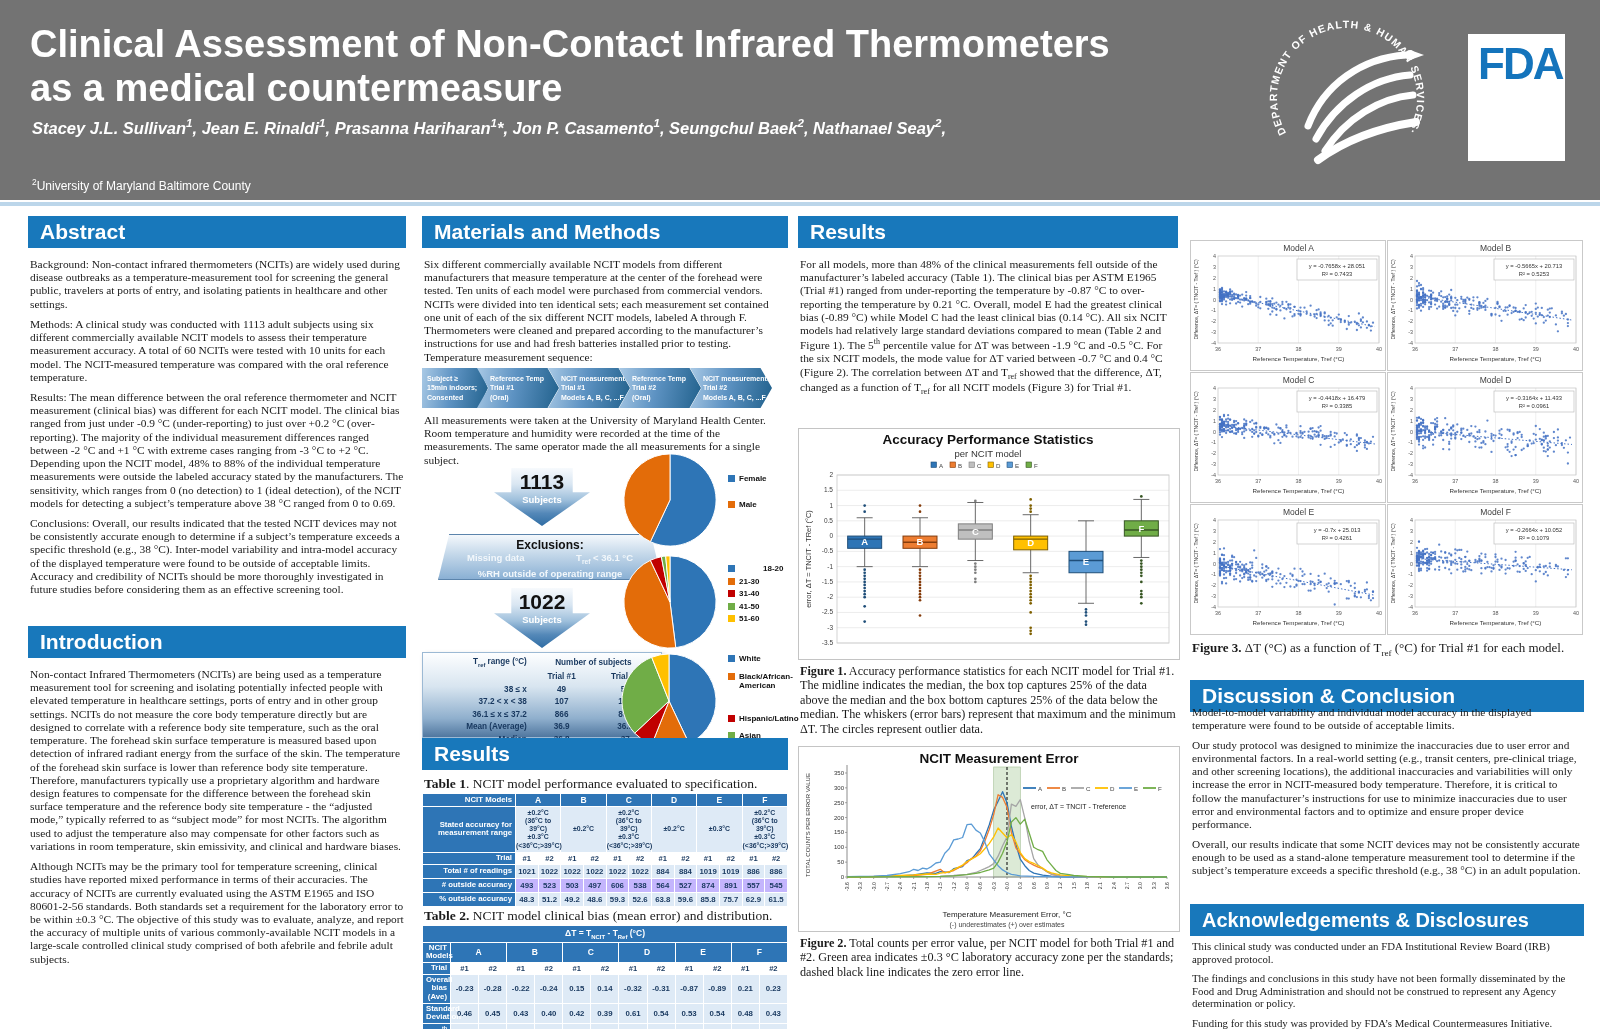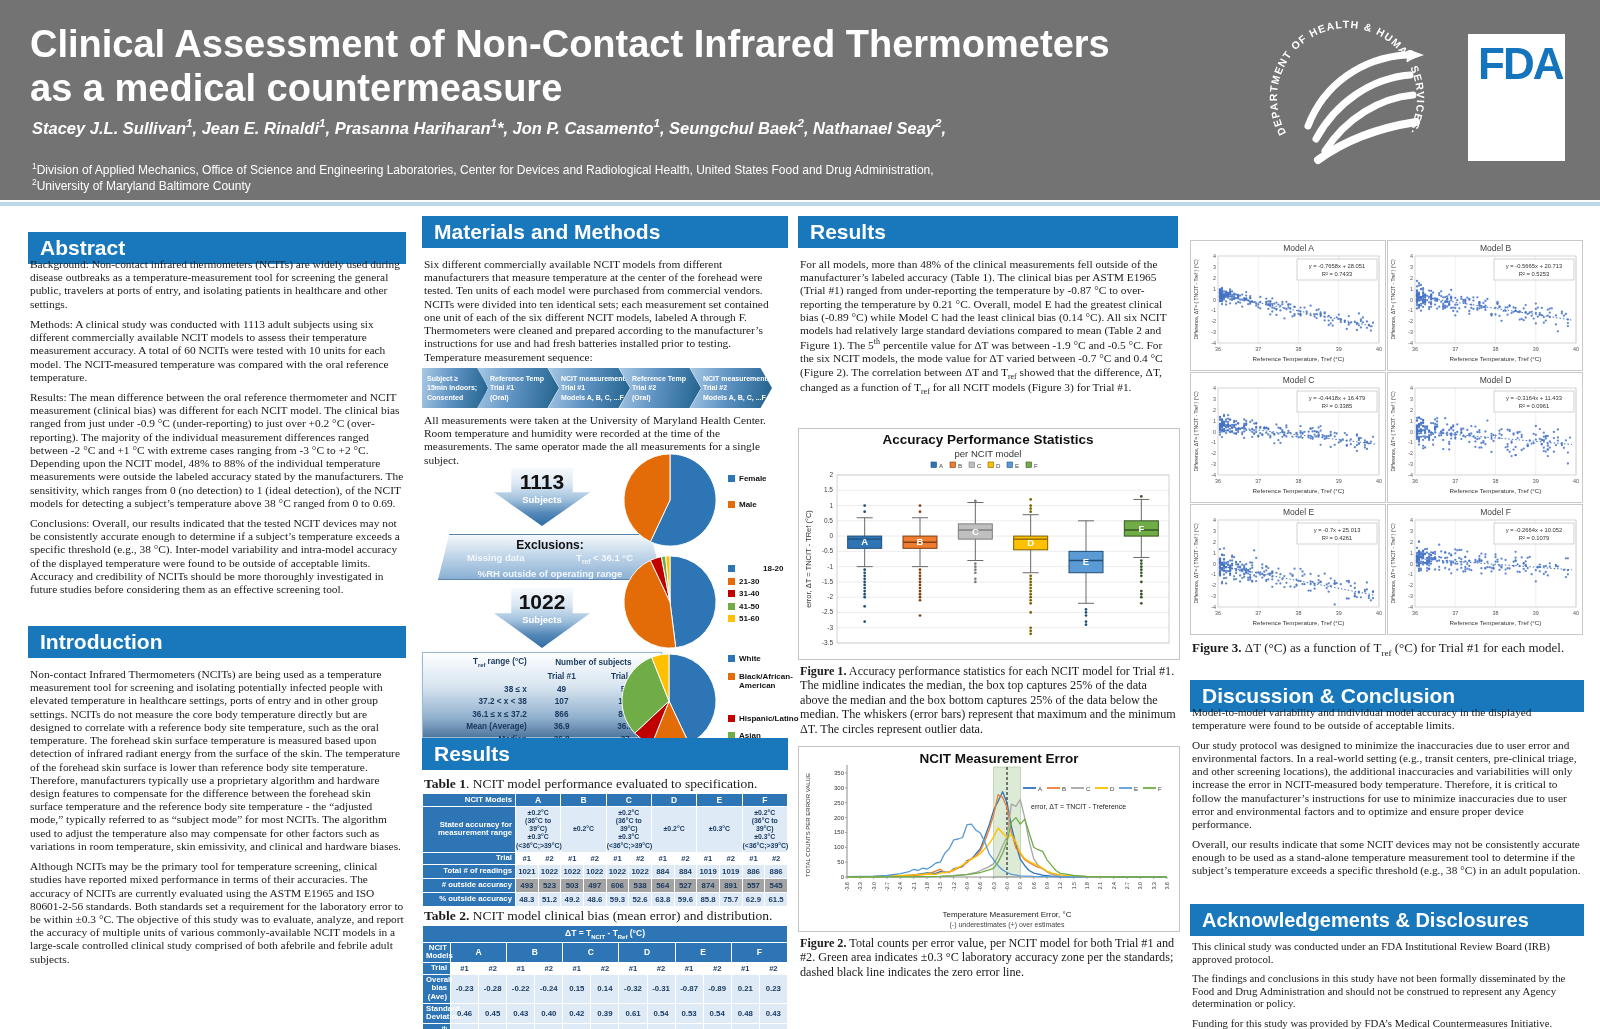--- a/index.html
+++ b/index.html
@@ -58,38 +58,37 @@
   .legend .it{display:flex;align-items:flex-start;}
   .legend .sw{width:7px;height:7px;flex:none;margin:1px 4px 0 0;}
   
   .dtable{position:absolute;left:0;border-collapse:collapse;table-layout:fixed;}
   .dtable td{border:1px solid #fff;text-align:center;color:#17375E;font-family:"Liberation Sans",sans-serif;}
   .dtable td.lbl{background:#2E75B6;color:#fff;font-weight:bold;font-size:7.8px;text-align:right;padding:1px 3px;line-height:1.1;}
   .dtable td.mh{background:#2E75B6;color:#fff;font-weight:bold;font-size:8.5px;border-left:1px solid #7FA8D2;}
   .dtable td.acc{background:#DEEAF6;font-weight:bold;font-size:6.9px;line-height:1.18;white-space:pre-line;padding:2px 0;}
   .dtable td.tr{background:#fff;font-weight:bold;font-size:7.6px;}
   .dtable td.va{background:#DEEAF6;font-weight:bold;font-size:7.8px;padding:2px 0;}
-  .dtable td.vb{background:#a3a3a3;font-weight:bold;font-size:7.8px;padding:2px 0;}
+  .dtable td.vb{background:#c4b5fd;font-weight:bold;font-size:7.8px;padding:2px 0;}
   .dtable td.top{background:#2E75B6;color:#fff;font-weight:bold;font-size:8.5px;padding:2px 0;}
   
   .figbox{position:absolute;border:1px solid #C4C4C4;background:#fff;}
   .panel{border:1px solid #C9C9C9;box-sizing:border-box;background:#fff;}
   #fig3grid{position:absolute;left:0;display:grid;grid-template-columns:196px 196px;grid-auto-rows:131px;gap:1px;}
   sub,sup{font-size:70%;}
 </style>
 </head>
 <body>
 
 <div class="poster">
 
   <header class="masthead">
     <div class="ptitle t1">Clinical Assessment of Non-Contact Infrared Thermometers</div>
     <div class="ptitle t2">as a medical countermeasure</div>
     <div class="authors a1">Stacey J.L. Sullivan<sup>1</sup>, Jean E. Rinaldi<sup>1</sup>, Prasanna Hariharan<sup>1</sup>*, Jon P. Casamento<sup>1</sup>, Seungchul Baek<sup>2</sup>, Nathanael Seay<sup>2</sup>,</div>
-    <div class="affil f1"><sup>1</sup>Division of Applied Mechanics, Office of Science and Engineering Laboratories, Center for Devices and Radiological Health, United States Food and Drug Administration,</div>
     <div class="affil f2"><sup>2</sup>University of Maryland Baltimore County</div>
 
     <svg id="hhs-logo" style="position:absolute;left:1262px;top:8px;" width="180" height="186" viewBox="0 0 180 186">
       <defs>
           <path id="hhsring" d="M 24.4,125 A 70,70 0 1 1 145.6,125"></path>
         </defs>
       <text font-family="Liberation Sans, sans-serif" font-size="10.5" font-weight="bold" fill="#ffffff" letter-spacing="1.2">
         <textPath id="hhs-ring-text" href="#hhsring" startOffset="0">DEPARTMENT OF HEALTH &amp; HUMAN SERVICES·USA</textPath>
       </text>
       <g stroke="#ffffff" fill="none" stroke-linecap="round">
@@ -102,21 +101,21 @@
       <path d="M148,42 L162,47 L148,52 Z" fill="#ffffff"></path>
     </svg>
 
     <div class="fda-box">
       <span>FDA</span>
     </div>
   </header>
   <div class="hstrip"></div>
 
   <div class="col col1">
-    <div class="secbar" style="top:0;margin-top:16px;"><span>Abstract</span></div>
+    <div class="secbar" style="top:0;"><span>Abstract</span></div>
     <div class="body-text" style="top:42px;">
         <p>Background: Non-contact infrared thermometers (NCITs) are widely used during disease outbreaks as a temperature-measurement tool for screening the general public, travelers at ports of entry, and isolating patients in healthcare and other settings.</p>
         <p>Methods: A clinical study was conducted with 1113 adult subjects using six different commercially available NCIT models to assess their temperature measurement accuracy. A total of 60 NCITs were tested with 10 units for each model. The NCIT-measured temperature was compared with the oral reference temperature.</p>
         <p>Results: The mean difference between the oral reference thermometer and NCIT measurement (clinical bias) was different for each NCIT model. The clinical bias ranged from just under -0.9 °C (under-reporting) to just over +0.2 °C (over-reporting). The majority of the individual measurement differences ranged between -2 °C and +1 °C with extreme cases ranging from -3 °C to +2 °C. Depending upon the NCIT model, 48% to 88% of the individual temperature measurements were outside the labeled accuracy stated by the manufacturers. The sensitivity, which ranges from 0 (no detection) to 1 (ideal detection), of the NCIT models for detecting a subject’s temperature above 38 °C ranged from 0 to 0.69.</p>
         <p>Conclusions: Overall, our results indicated that the tested NCIT devices may not be consistently accurate enough to determine if a subject’s temperature exceeds a specific threshold (e.g., 38 °C). Inter-model variability and intra-model accuracy of the displayed temperature were found to be outside of acceptable limits. Accuracy and credibility of NCITs should be more thoroughly investigated in future studies before considering them as an effective screening tool.</p>
       </div>
     <div class="secbar" style="top:410px;"><span>Introduction</span></div>
     <div class="body-text" style="top:452px;">
         <p>Non-contact Infrared Thermometers (NCITs) are being used as a temperature measurement tool for screening and isolating potentially infected people with elevated temperature in healthcare settings, ports of entry and in other group settings. NCITs do not measure the core body temperature directly but are designed to correlate with a reference body site temperature, such as the oral temperature. The forehead skin surface temperature is measured based upon detection of infrared radiant energy from the surface of the skin. The temperature of the forehead skin surface is lower than reference body site temperature.  Therefore, manufacturers typically use a proprietary algorithm and hardware design features to compensate for the difference between the forehead skin surface temperature and the reference body site temperature - the “adjusted mode,” typically referred to as “subject mode” for most NCITs. The algorithm used to adjust the temperature also may compensate for other factors such as variations in room temperature, skin emissivity, and clinical and hardware biases.</p>
         <p>Although NCITs may be the primary tool for temperature screening, clinical studies have reported mixed performance in terms of their accuracies. The accuracy of NCITs are currently evaluated using the ASTM E1965 and ISO 80601-2-56 standards. Both standards set a requirement for the laboratory error to be within ±0.3 °C. The objective of this study was to evaluate, analyze, and report the accuracy of multiple units of various commonly-available NCIT models in a large-scale controlled clinical study comprised of both afebrile and febrile adult subjects.</p>

